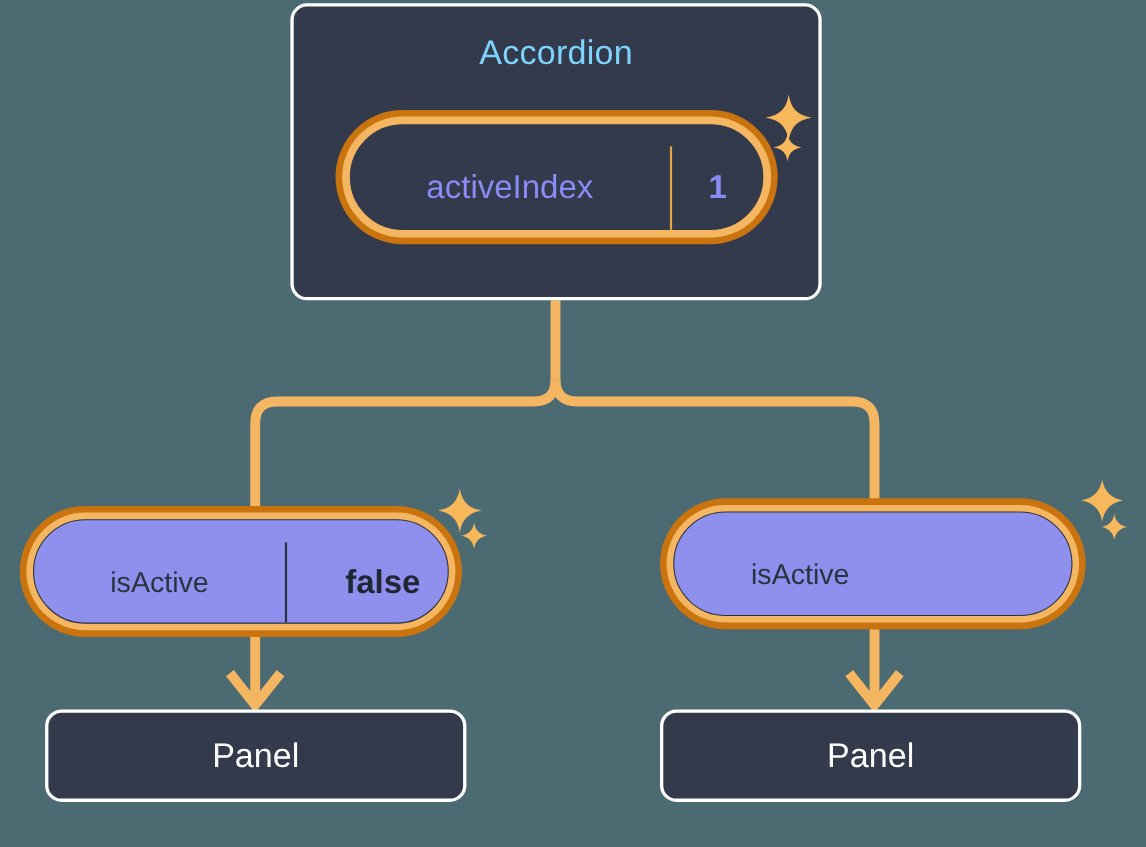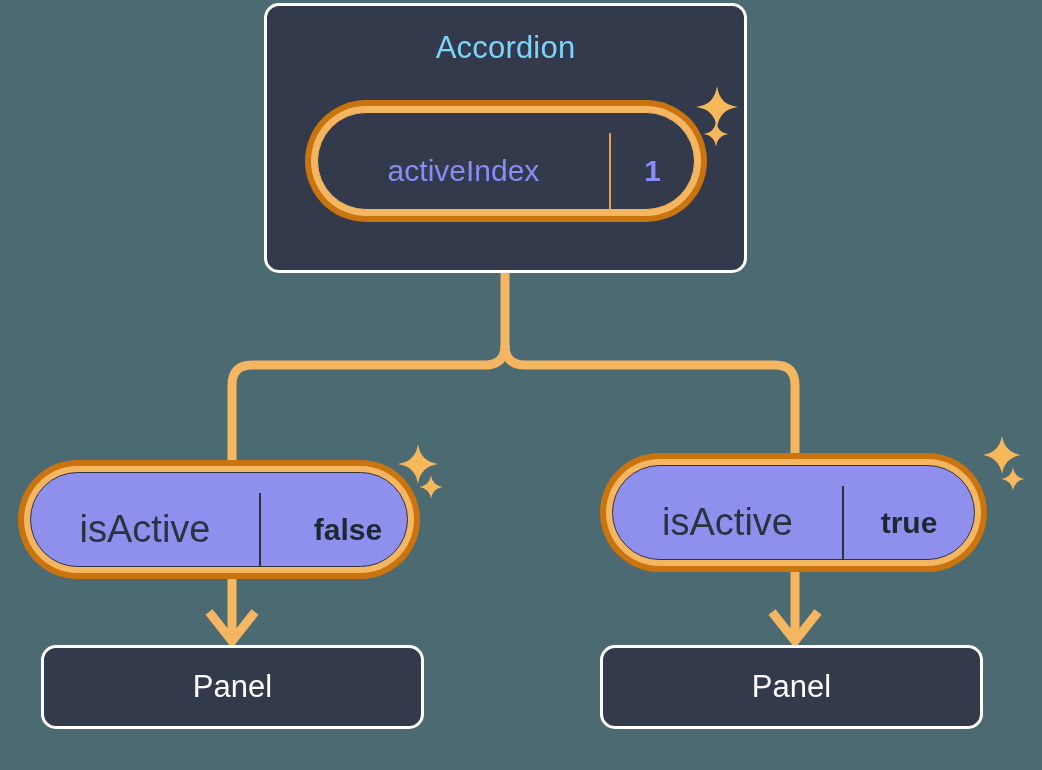--- a/index.html
+++ b/index.html
@@ -59,21 +59,21 @@
   }
 
   
   .pill--dark .pill-body { background:#323a4b; border:1px solid #f5b661; }
   .pill--dark .pill-key { color:#8b8bf5; font-size:30px; }
   .pill--dark .pill-val { color:#8b8bf5; font-size:30px; font-weight:bold;
                           border-left:2px solid #e8a349; }
 
   
   .pill--purple .pill-body { background:#8f90ee; border:1.5px solid #2b3340; }
-  .pill--purple .pill-key { color:#2b3340; font-size:38px;text-align:center; }
+  .pill--purple .pill-key { color:#2b3340; font-size:26px;text-align:center; }
   .pill--purple .pill-val { color:#1f2732; font-size:30px; font-weight:bold;
                             border-left:2px solid #2b3340; }
 
   #pill-activeindex { left:305px; top:100px; width:402px; height:122px; }
   #pill-activeindex .pill-key { flex:0 0 291px; }
   #pill-activeindex .pill-val { flex:1; }
 
   #pill-isactive-left { left:18px; top:460px; width:402px; height:119px; }
   #pill-isactive-left .pill-key { flex:0 0 228px; }
   #pill-isactive-left .pill-val { flex:1;padding-left:28px; }
@@ -138,21 +138,20 @@
         <div class="pill-key">isActive</div>
         <div class="pill-val">false</div>
       </div>
     </div>
   </div>
 
   <div class="pill pill--purple" id="pill-isactive-right">
     <div class="pill-inner">
       <div class="pill-body">
         <div class="pill-key">isActive</div>
-        <div class="pill-val">true</div>
       </div>
     </div>
   </div>
 
   <div class="card panel" id="panel-left">
     <div class="panel-label">Panel</div>
   </div>
 
   <div class="card panel" id="panel-right">
     <div class="panel-label">Panel</div>

